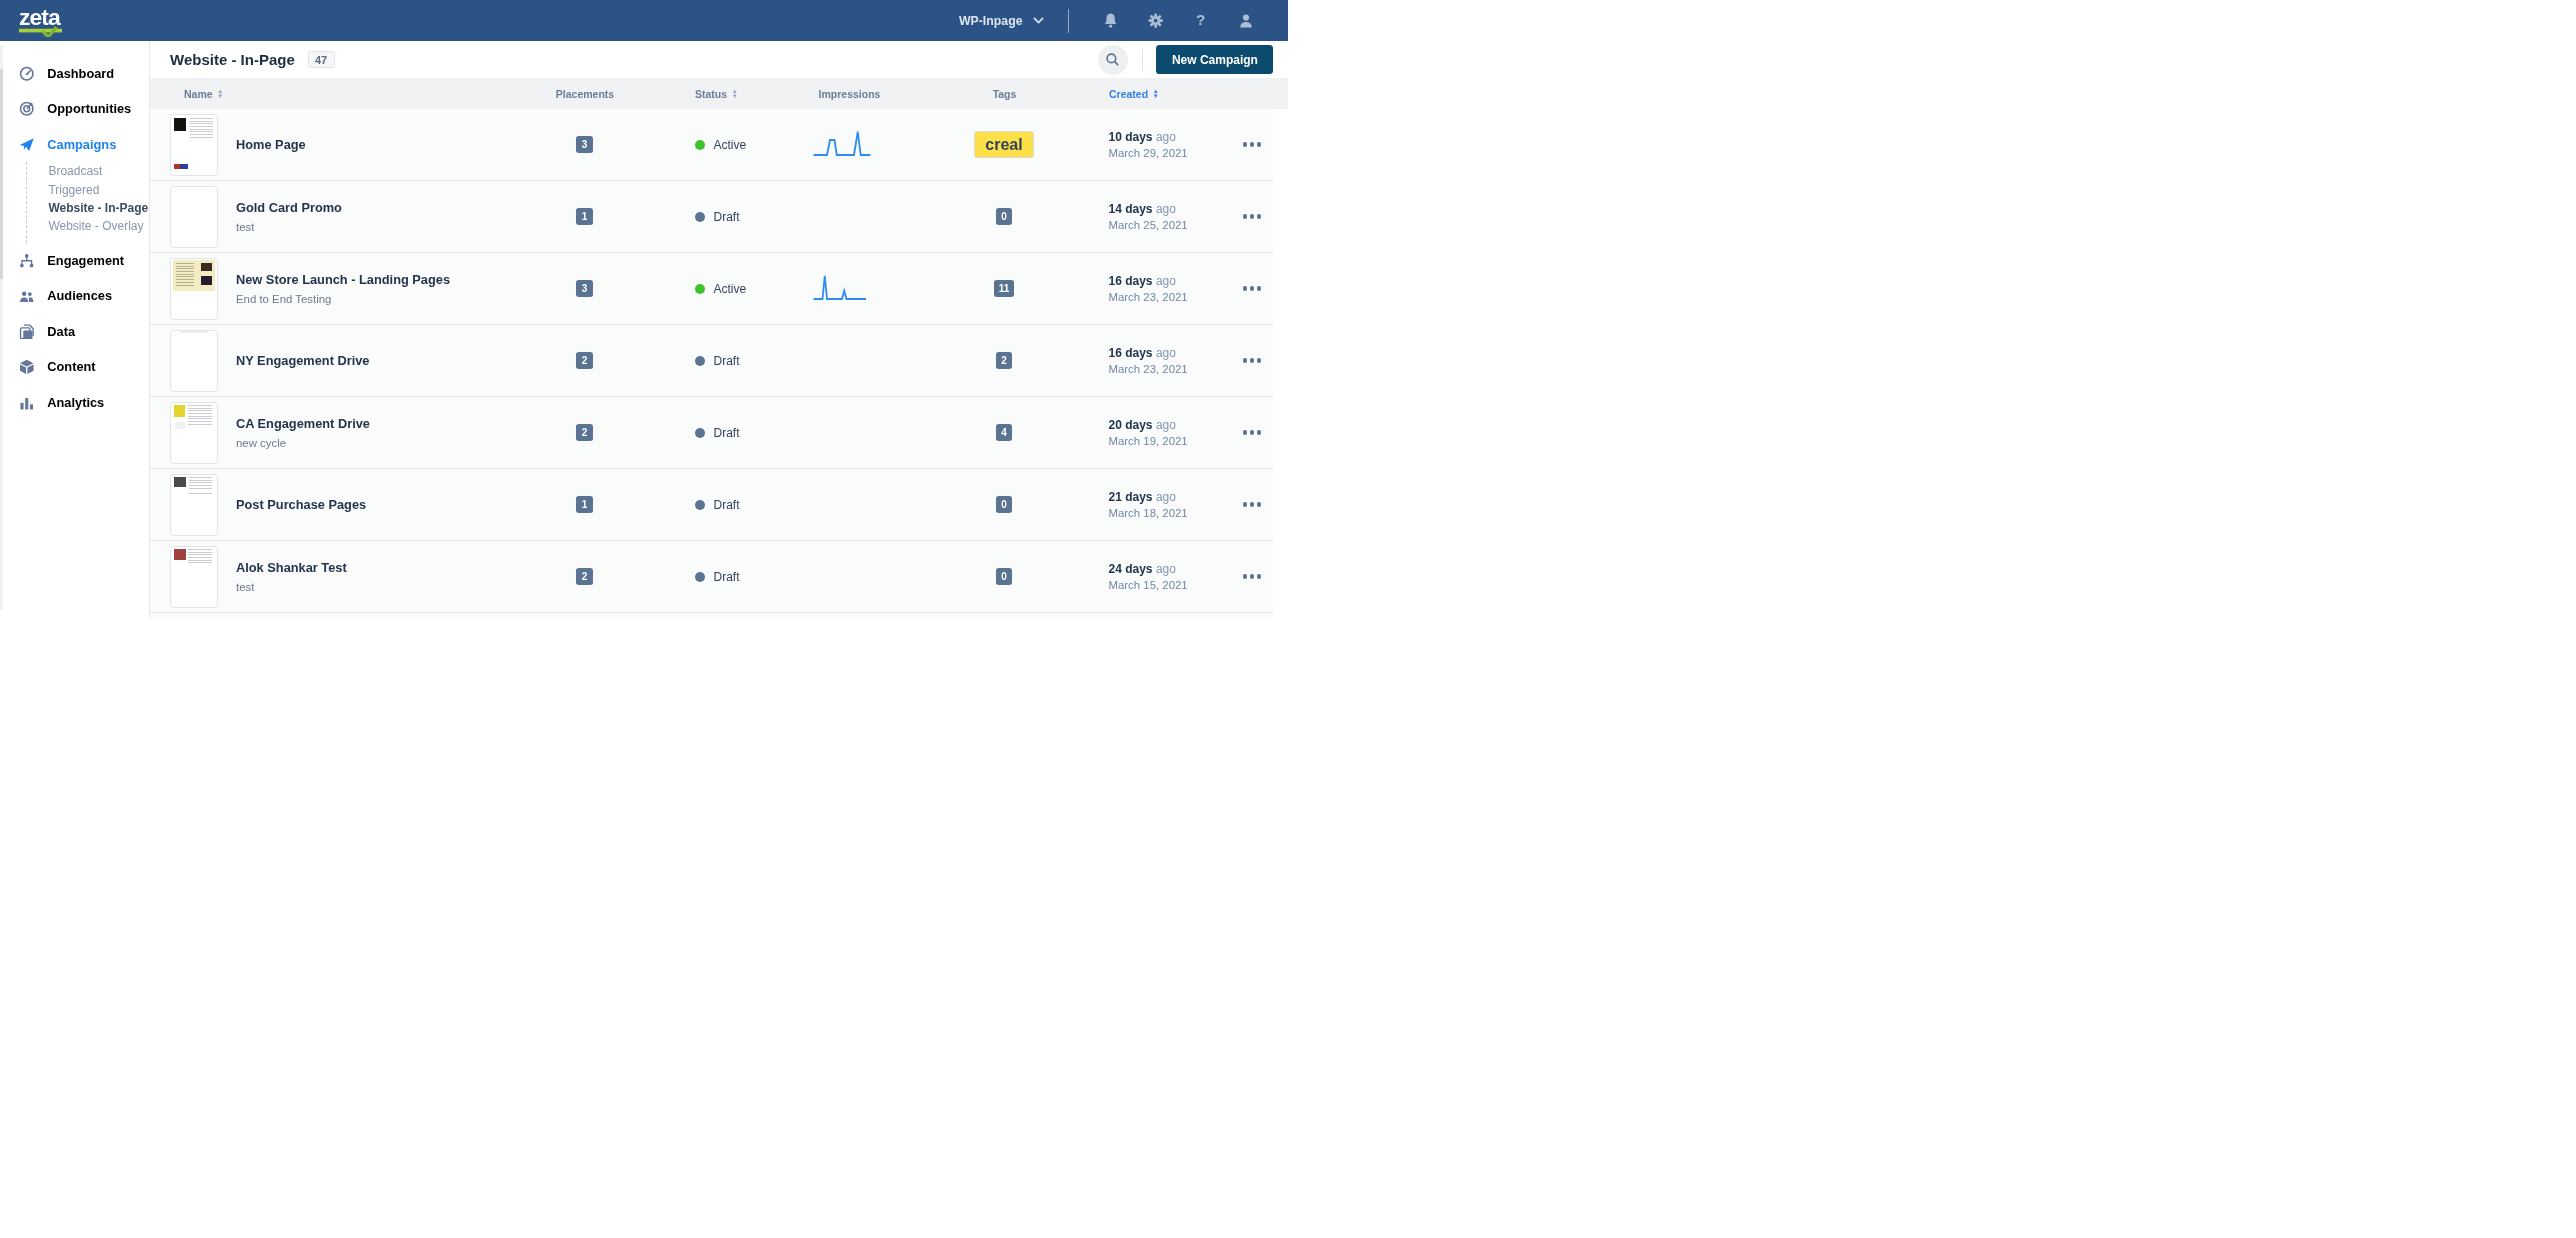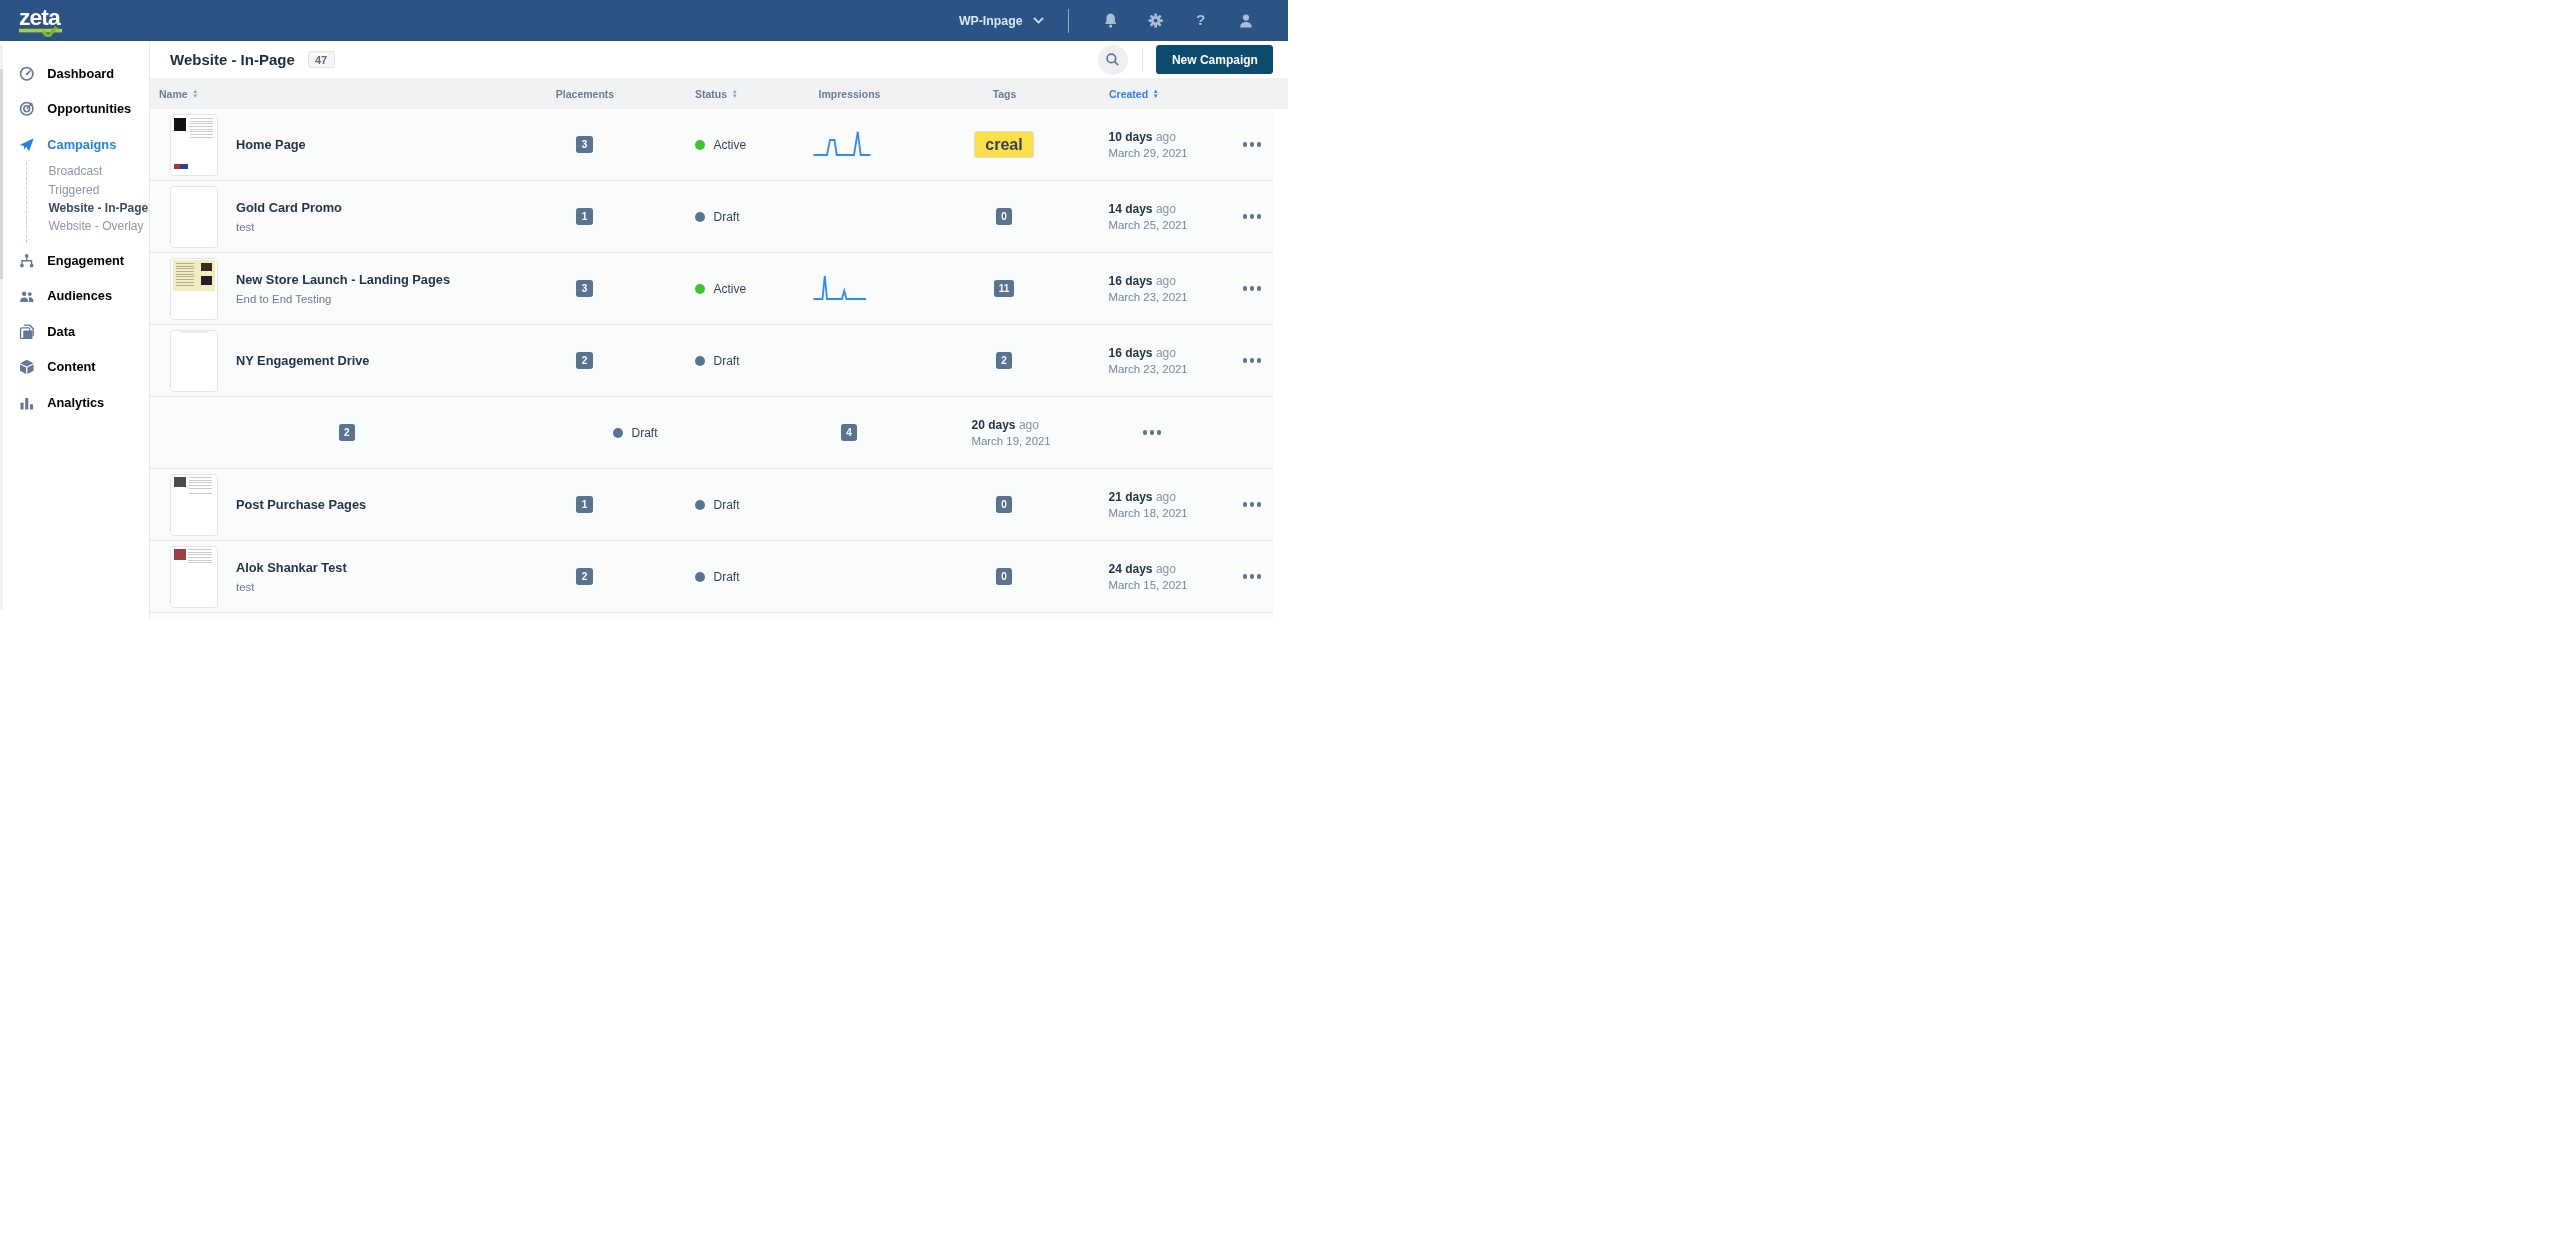--- a/index.html
+++ b/index.html
@@ -37,21 +37,21 @@
   .search-btn{width:30px;height:30px;border-radius:50%;background:#edeff1;border:none;display:flex;align-items:center;justify-content:center;cursor:pointer;}
   .head-divider{width:0.9px;height:22px;background:#e2e4e7;margin:0 13.7px;}
   .new-campaign-btn{background:#0c4a6e;color:#fff;font-size:12px;font-weight:bold;border:none;border-radius:3.6px;
     padding:7.3px 15.5px;cursor:pointer;}
 
   
   .table-head{height:31px;background:#f1f2f4;display:grid;
     grid-template-columns:1fr 82px 137px 173px 137px 159px 56px;
     align-items:center;font-size:10.5px;color:#6b7c97;font-weight:bold;}
   .th{display:flex;align-items:center;gap:4.6px;}
-  .th-name{padding-left:9px;}
+  .th-name{padding-left:20px;margin-left:14px;}
   .th-placements,.th-impressions,.th-tags{justify-content:center;}
   .th-status{padding-left:69px;}
   .th-created{padding-left:36px;color:#2f80ed;}
   .sort{display:flex;flex-direction:column;font-size:6px;line-height:5px;color:#93a3ba;cursor:pointer;}
   .sort.blue{color:#2f80ed;}
 
   .rows{flex:1;overflow:hidden;margin-right:15.5px;}
   .row{height:72px;box-sizing:border-box;display:grid;
     grid-template-columns:1fr 82px 137px 173px 137px 159px 41px;
     align-items:center;background:#fafbfb;border-bottom:0.9px solid #e4e6e9;cursor:pointer;}
@@ -417,20 +417,32 @@
       <div class="created-line1"><span class="days">16 days</span> <span>ago</span></div>
       <div class="created-date">March 23, 2021</div>
     </div>
     <button class="cell-menu">
               <i></i>
               <i></i>
               <i></i>
             </button>
           </div>
           <div class="row">
+    <div class="cell-name">
+      <span class="thumb v-ca">
+        <div class="t1"></div>
+                <div class="t2 lines"></div>
+                <div class="t3"></div>
+                <div class="t4"></div>
+      </span>
+      <span>
+        <div class="row-title">CA Engagement Drive</div>
+        <div class="row-sub">new cycle</div>
+      </span>
+    </div>
     <div class="cell-placements">
       <span class="badge">2</span>
     </div>
     <div class="cell-status">
       <span class="dot" style="background:#5a7391"></span>
       <span class="status-text">Draft</span>
     </div>
     <div class="cell-impressions"></div>
     <div class="cell-tags">
               <span class="badge">4</span>

